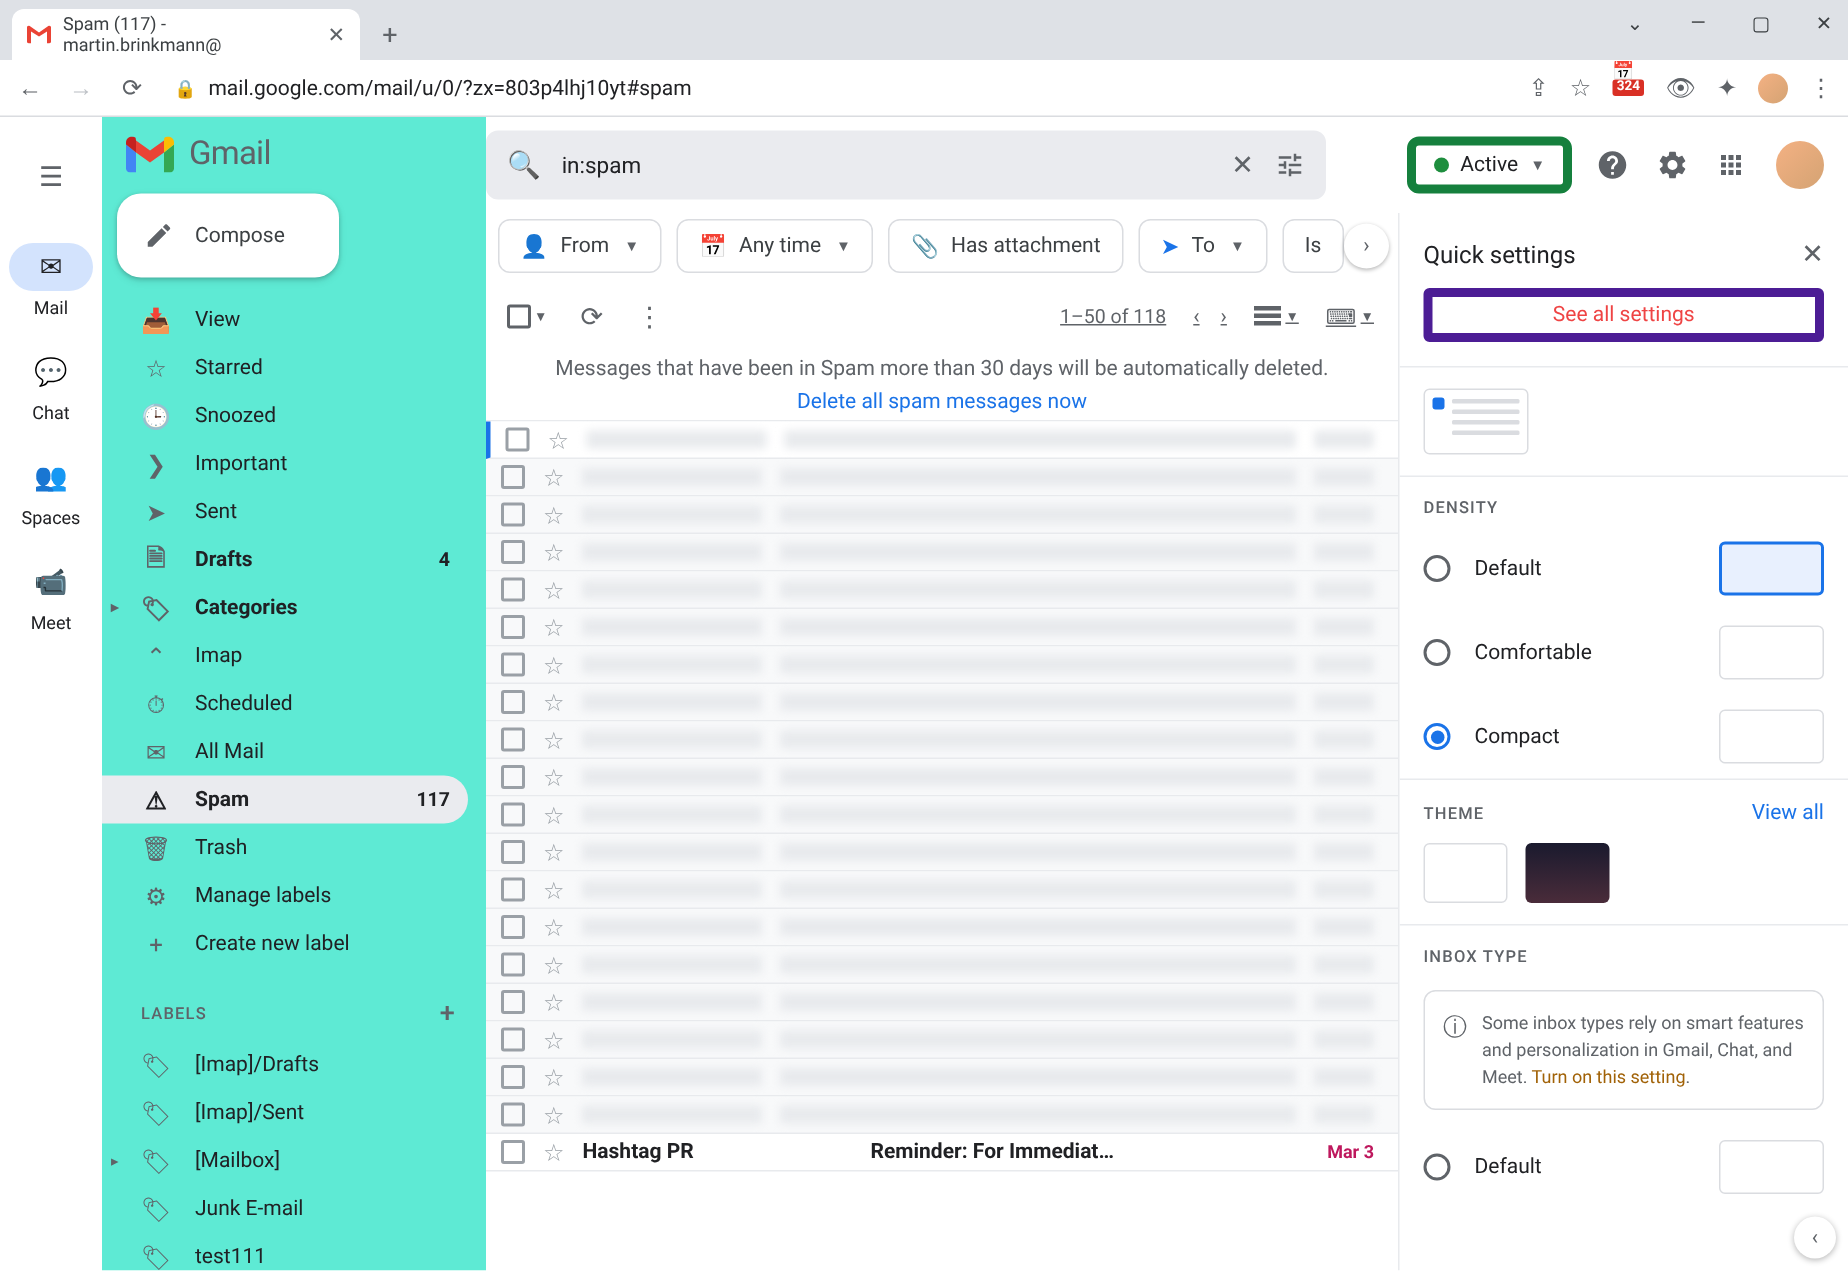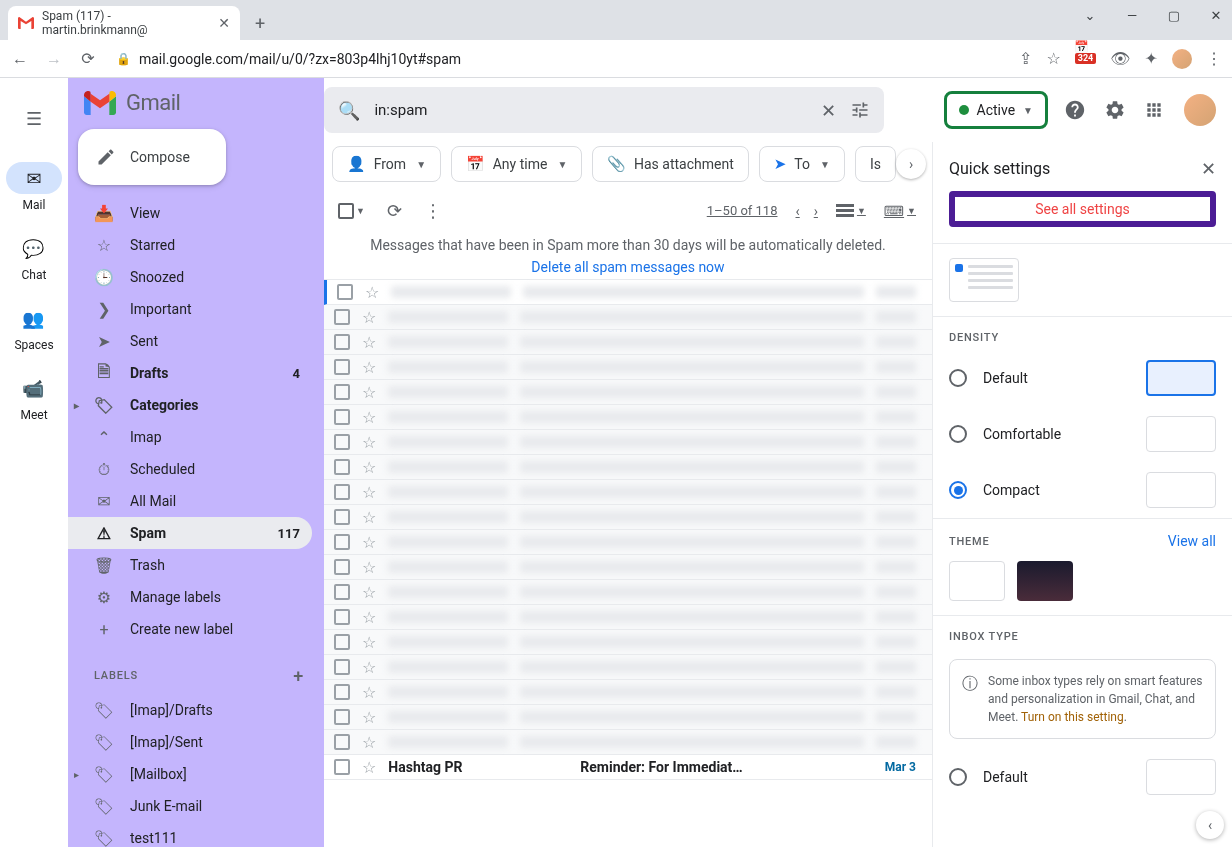--- a/index.html
+++ b/index.html
@@ -26,21 +26,21 @@
 .avatar-sm { width:20px; height:20px; border-radius:50%; background: linear-gradient(135deg,#f4b183,#d4a373); }
 
 
 .app { display:flex; height: calc(847px - 78px); }
 .rail { width:68px; border-right:0; display:flex; flex-direction:column; align-items:center; padding-top:16px; gap:8px; background:#fff; }
 .hamburger { width:48px; height:48px; display:flex; align-items:center; justify-content:center; color:#5f6368; font-size:18px; cursor:pointer; margin-bottom:6px; }
 .rail-item { display:flex; flex-direction:column; align-items:center; gap:4px; font-size:12px; color:#202124; padding:6px 0; width:100%; }
 .rail-item .pill { width:56px; height:32px; border-radius:16px; display:flex; align-items:center; justify-content:center; font-size:18px; color:#202124; }
 .rail-item.active .pill { background:#d3e3fd; }
 
-.sidebar { width:256px; padding-top:8px; background:#c4b5fd; }
+.sidebar { width:256px; padding-top:8px; background:#5eead4; }
 .logo-row { display:flex; align-items:center; gap:10px; padding:4px 8px 14px 16px; }
 .gmail-logo { width:32px; height:24px; }
 .gmail-text { font-size:22px; color:#5f6368; letter-spacing:-0.5px; }
 .compose-btn { margin:0 0 12px 10px; height:56px; border-radius:16px; background:#fff; box-shadow:0 1px 3px rgba(0,0,0,0.2),0 2px 6px rgba(0,0,0,0.1); display:flex; align-items:center; gap:14px; padding:0 22px 0 18px; font-size:14px; color:#3c4043; width:148px; cursor:pointer; }
 .compose-btn svg { width:20px; height:20px; }
 
 .folder-list { display:flex; flex-direction:column; }
 .folder { display:flex; align-items:center; gap:16px; padding:0 12px 0 26px; height:32px; border-radius:0 16px 16px 0; cursor:pointer; font-size:14px; color:#202124; margin-right:12px; position:relative; }
 .folder .fico { width:20px; text-align:center; color:#5f6368; font-size:16px; display:flex; align-items:center; justify-content:center; }
 .folder .count { margin-left:auto; font-size:13px; }
@@ -52,21 +52,21 @@
 .labels-hdr { display:flex; align-items:center; justify-content:space-between; padding:20px 20px 8px 26px; font-size:11px; letter-spacing:0.8px; color:#5f6368; font-weight:500; }
 .labels-hdr .plus { font-size:18px; color:#5f6368; }
 
 .main { flex:1; display:flex; flex-direction:column; min-width:0; }
 .topbar { display:flex; align-items:center; gap:14px; padding:8px 16px 8px 0; height:64px; }
 .search { flex:0 0 560px; background:#eaebef; border-radius:8px; height:46px; display:flex; align-items:center; gap:14px; padding:0 14px; }
 .search .sico { color:#5f6368; font-size:18px; }
 .search input { flex:1; border:none; background:transparent; font-size:15px; color:#202124; outline:none; }
 .search .clear,.search .tune { color:#5f6368; font-size:18px; cursor:pointer; }
 .top-right { margin-left:auto; display:flex; align-items:center; gap:16px; }
-.active-chip { border:3px solid #15803d; border-radius:8px; height:38px; display:flex; align-items:center; gap:8px; padding:0 12px; font-size:14px; cursor:pointer; }
+.active-chip { border:6px solid #15803d; border-radius:8px; height:38px; display:flex; align-items:center; gap:8px; padding:0 12px; font-size:14px; cursor:pointer; }
 .active-chip .dot { width:10px; height:10px; background:#1e8e3e; border-radius:50%; }
 .active-chip .chev { color:#5f6368; font-size:10px; }
 .top-icon { color:#5f6368; font-size:20px; cursor:pointer; width:24px; text-align:center; }
 .avatar-lg { width:32px; height:32px; border-radius:50%; background:linear-gradient(135deg,#f4b183,#d4a373); }
 
 .chips-row { display:flex; gap:10px; padding:4px 0 8px 8px; align-items:center; position:relative; }
 .chip { border:1px solid #dadce0; border-radius:8px; height:36px; display:flex; align-items:center; gap:8px; padding:0 14px; font-size:14px; color:#3c4043; cursor:pointer; white-space:nowrap; }
 .chip .cico { color:#1a73e8; font-size:15px; }
 .chip .cchev { color:#5f6368; font-size:10px; margin-left:2px; }
 .chips-scroll { position:absolute; right:6px; background:#fff; border-radius:50%; width:30px; height:30px; box-shadow:0 1px 3px rgba(0,0,0,0.3); display:flex; align-items:center; justify-content:center; color:#5f6368; font-size:14px; }
@@ -83,21 +83,21 @@
 .banner { text-align:center; padding:6px 0 4px; font-size:14px; color:#5f6368; }
 .banner a { color:#1a73e8; text-decoration:none; display:block; margin-top:6px; font-size:14px; }
 
 .msg-list { display:flex; flex-direction:column; border-top:1px solid #e8eaed; }
 .msg-row { display:flex; align-items:center; height:25px; border-bottom:1px solid #e8eaed; padding:0 16px 0 10px; gap:12px; font-size:13px; background:#f8f9fa; }
 .msg-row:first-child { border-left:3px solid #1a73e8; background:#fff; }
 .msg-row .cb { border-color:#9aa0a6; }
 .msg-row .star { color:#9aa0a6; font-size:16px; }
 .msg-row .sender { width:180px; overflow:hidden; text-overflow:ellipsis; white-space:nowrap; font-weight:700; font-size:14px; color:#202124; }
 .msg-row .subj { flex:1; overflow:hidden; text-overflow:ellipsis; white-space:nowrap; font-weight:700; font-size:14px; color:#202124; }
-.msg-row .date { font-size:12px; font-weight:700; color:#0369a1; }
+.msg-row .date { font-size:12px; font-weight:700; color:#be185d; }
 .msg-row .blur { filter:blur(3px); background:#e8eaed; height:12px; border-radius:2px; }
 .msg-row .blur.sender { width:120px; }
 .msg-row .blur.subj { flex:1; }
 .msg-row .blur.date { width:40px; }
 
 
 .qs { width:300px; border-left:1px solid #e8eaed; display:flex; flex-direction:column; overflow-y:auto; background:#fff; }
 .qs-hdr { display:flex; align-items:center; justify-content:space-between; padding:16px 16px 12px; font-size:16px; color:#202124; }
 .qs-hdr .x { font-size:18px; color:#5f6368; cursor:pointer; }
 .qs-btn { margin:0 16px 16px; border:6px solid #4c1d95; border-radius:4px; height:36px; display:flex; align-items:center; justify-content:center; color:#ef4444; font-size:14px; cursor:pointer; }

